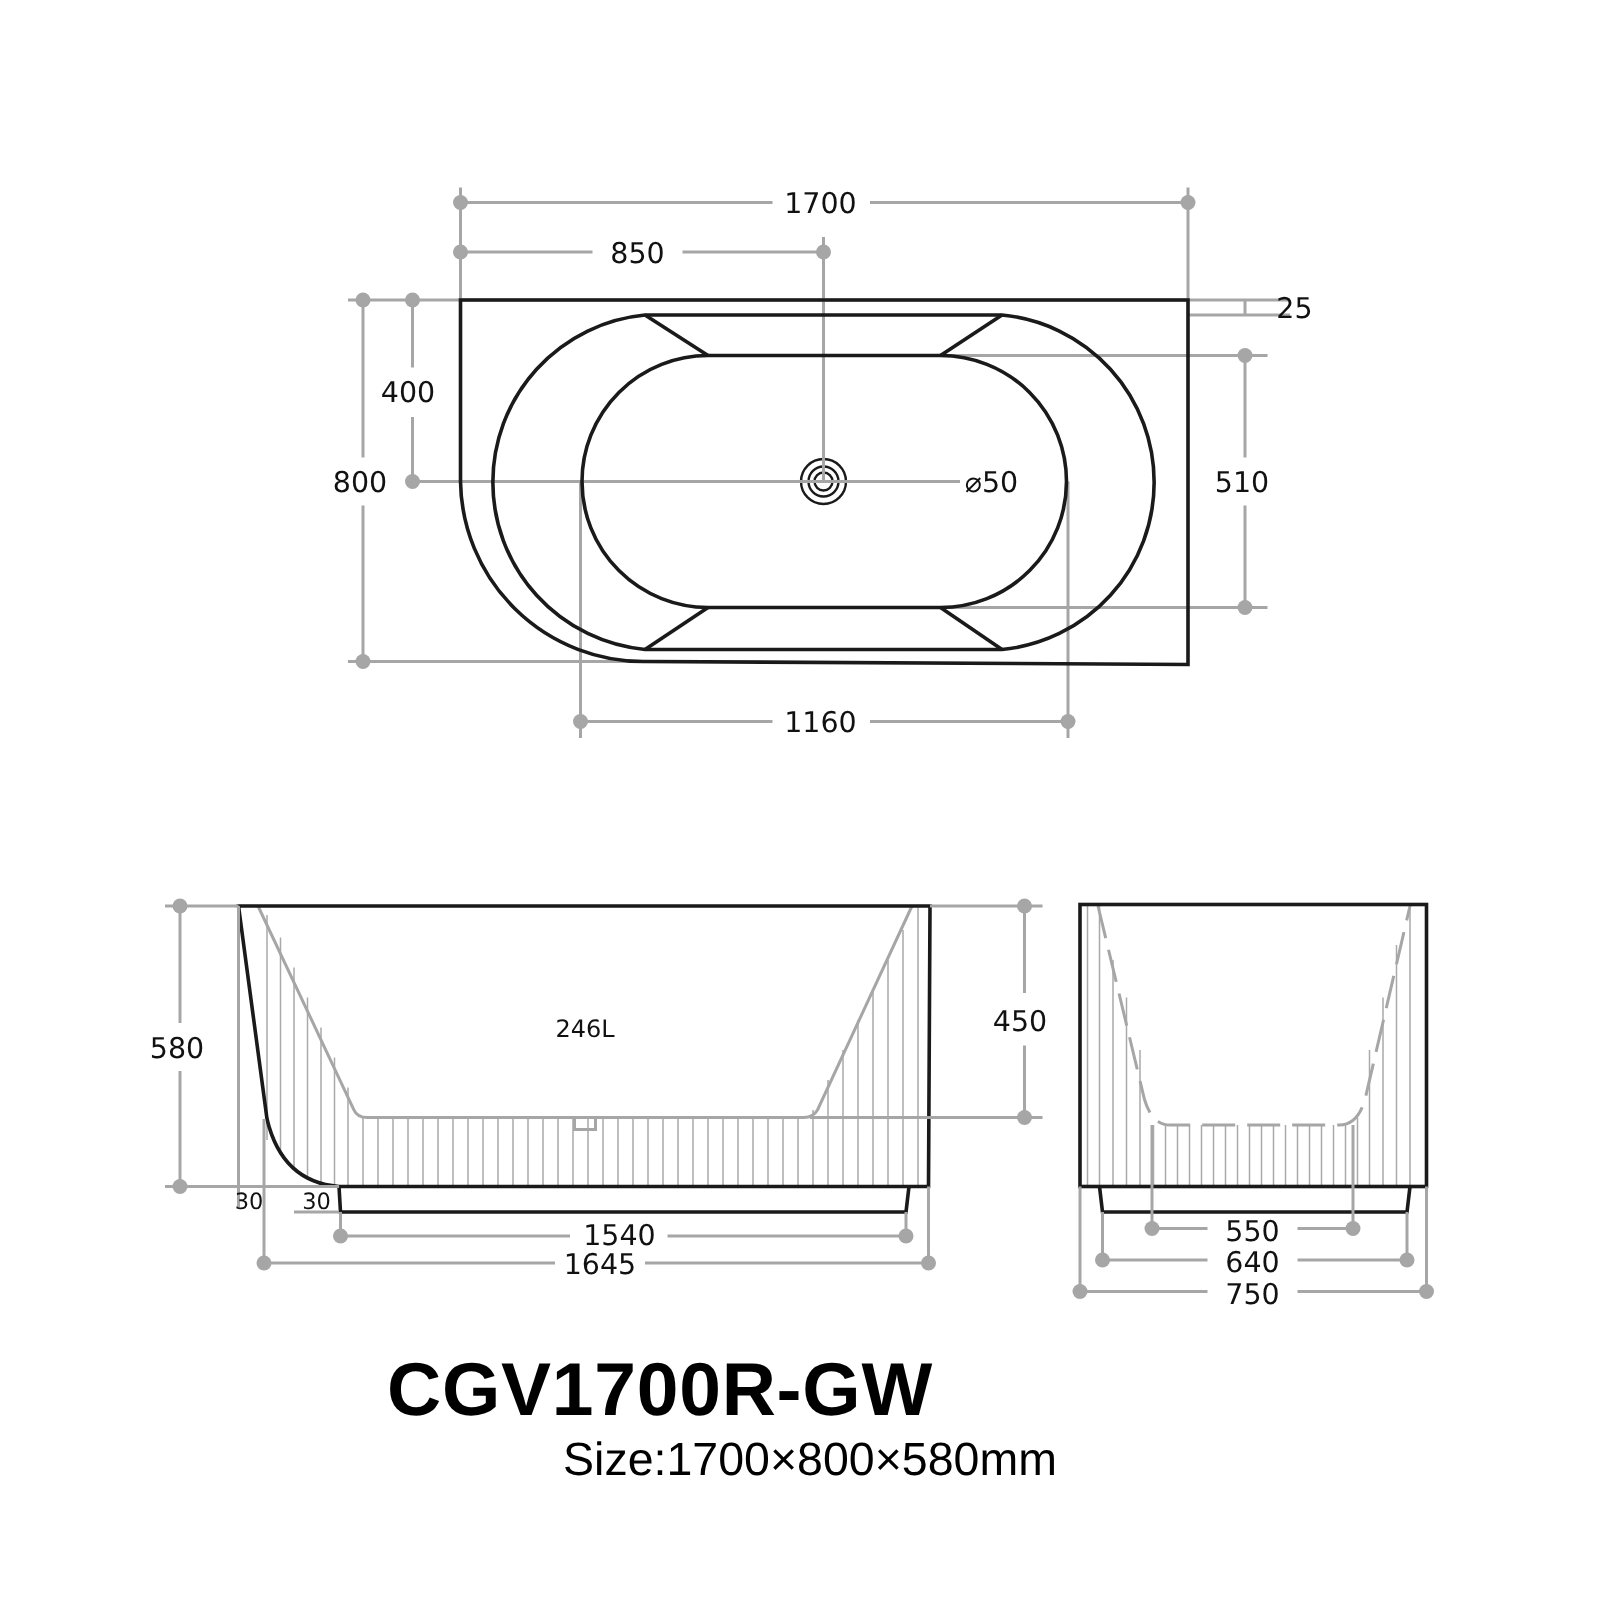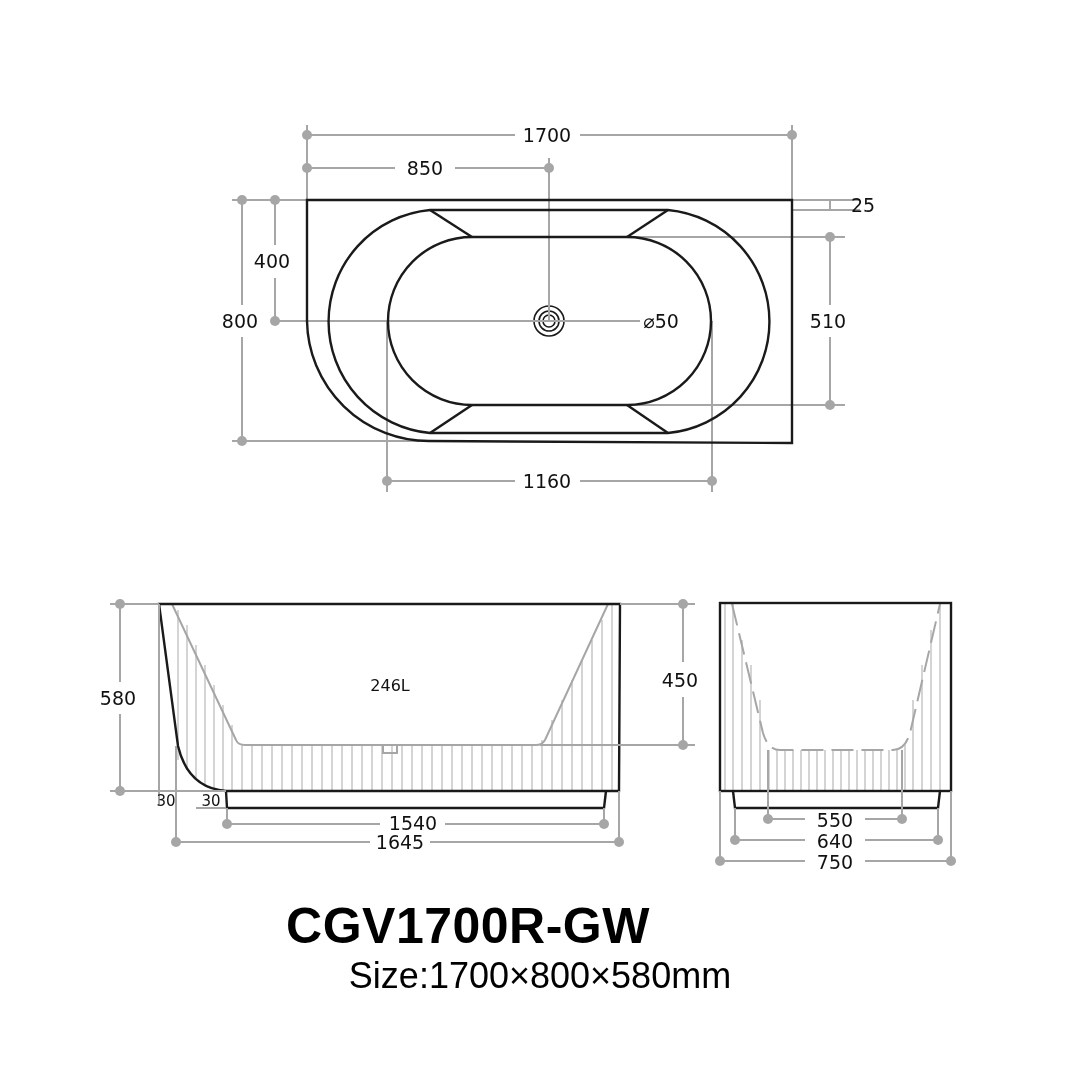--- a/index.html
+++ b/index.html
@@ -5,22 +5,22 @@
   html, body { margin: 0; padding: 0; background: #ffffff; }
   body { width: 1080px; height: 1080px; position: relative; overflow: hidden; font-family: "DejaVu Sans", sans-serif; }
   svg { position: absolute; left: 0; top: 0; }
   .dim { stroke: #a6a6a6; stroke-width: 2; fill: none; }
   .dot { fill: #a6a6a6; }
   .outline { stroke: #1a1a1a; stroke-width: 2.4; fill: none; }
   .thin { stroke: #a9a9a9; stroke-width: 1; fill: none; }
   .inner { stroke: #a6a6a6; stroke-width: 2; fill: none; }
   .lbl { font-family: "DejaVu Sans", sans-serif; font-size: 19px; fill: #111; }
   .lbl-sm { font-family: "DejaVu Sans", sans-serif; font-size: 15px; fill: #111; }
-  .title { position: absolute; left: 0; width: 880px; text-align: center; top: 897px; font-family: "Liberation Sans", sans-serif; font-weight: bold; font-size: 50px; color: #000; letter-spacing: 0.5px; padding-left: 28px; }
-  .subtitle { position: absolute; left: 0; width: 1080px; text-align: center; top: 955px; font-family: "Liberation Sans", sans-serif; font-size: 36px; color: #000; }
+  .title { position: absolute; left: 0; width: 880px; text-align: center; top: 897px; font-family: "Liberation Sans", sans-serif; font-weight: bold; font-size: 50px; color: #000; letter-spacing: 0.5px; }
+  .subtitle { position: absolute; left: 0; width: 1080px; text-align: center; top: 955px; font-family: "Liberation Sans", sans-serif; font-size: 31px; color: #000; }
 </style>
 </head>
 <body>
 
 <svg width="1080" height="1080" viewBox="0 0 1080 1080">
 
   <g>
 
     <line class="dim" x1="307" y1="125" x2="307" y2="200"></line>
     <line class="dim" x1="792" y1="125" x2="792" y2="200"></line>

